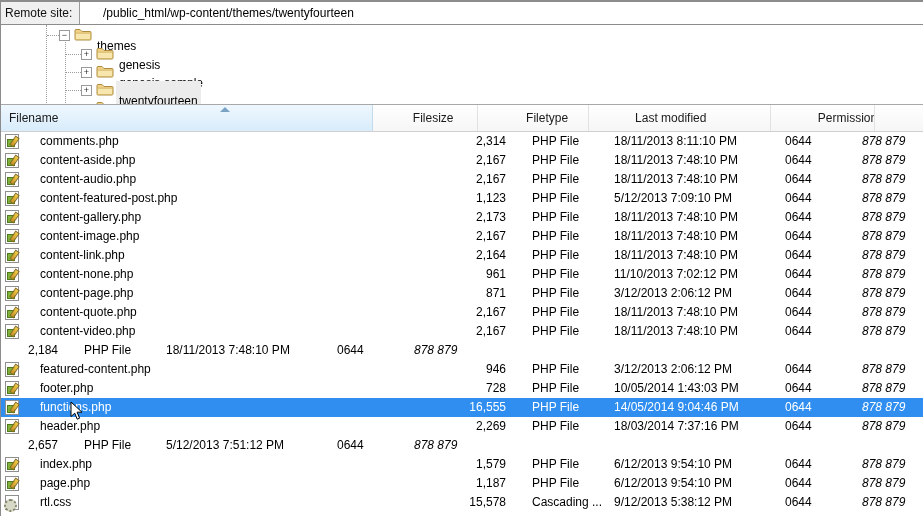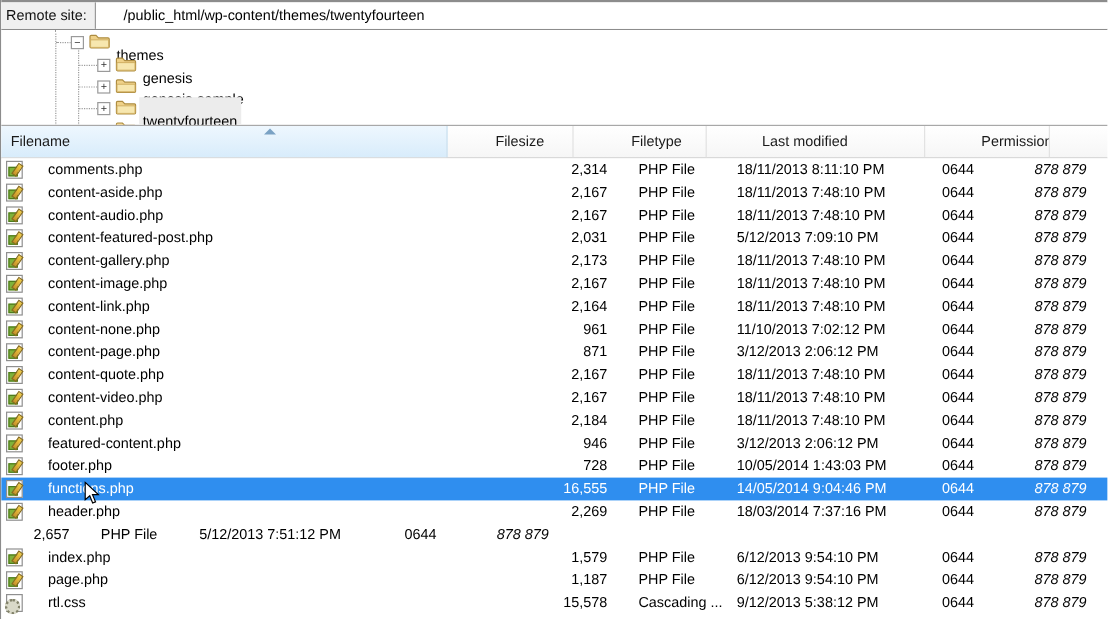--- a/index.html
+++ b/index.html
@@ -191,21 +191,21 @@
       <div class="cell c-type">PHP File</div>
       <div class="cell c-modified">18/11/2013 7:48:10 PM</div>
       <div class="cell c-perm">0644</div>
       <div class="cell c-owner">878 879</div>
     </div>
       <div class="row">
       <div class="cell c-name">
         <span class="ficon php-file-icon"></span>
         <span class="fname">content-featured-post.php</span>
       </div>
-      <div class="cell c-size">2,031</div>
+      <div class="cell c-size">1,123</div>
       <div class="cell c-type">PHP File</div>
       <div class="cell c-modified">5/12/2013 7:09:10 PM</div>
       <div class="cell c-perm">0644</div>
       <div class="cell c-owner">878 879</div>
     </div>
       <div class="row">
       <div class="cell c-name">
         <span class="ficon php-file-icon"></span>
         <span class="fname">content-gallery.php</span>
       </div>
@@ -275,24 +275,20 @@
         <span class="ficon php-file-icon"></span>
         <span class="fname">content-video.php</span>
       </div>
       <div class="cell c-size">2,167</div>
       <div class="cell c-type">PHP File</div>
       <div class="cell c-modified">18/11/2013 7:48:10 PM</div>
       <div class="cell c-perm">0644</div>
       <div class="cell c-owner">878 879</div>
     </div>
       <div class="row">
-      <div class="cell c-name">
-        <span class="ficon php-file-icon"></span>
-        <span class="fname">content.php</span>
-      </div>
       <div class="cell c-size">2,184</div>
       <div class="cell c-type">PHP File</div>
       <div class="cell c-modified">18/11/2013 7:48:10 PM</div>
       <div class="cell c-perm">0644</div>
       <div class="cell c-owner">878 879</div>
     </div>
       <div class="row">
       <div class="cell c-name">
         <span class="ficon php-file-icon"></span>
         <span class="fname">featured-content.php</span>

